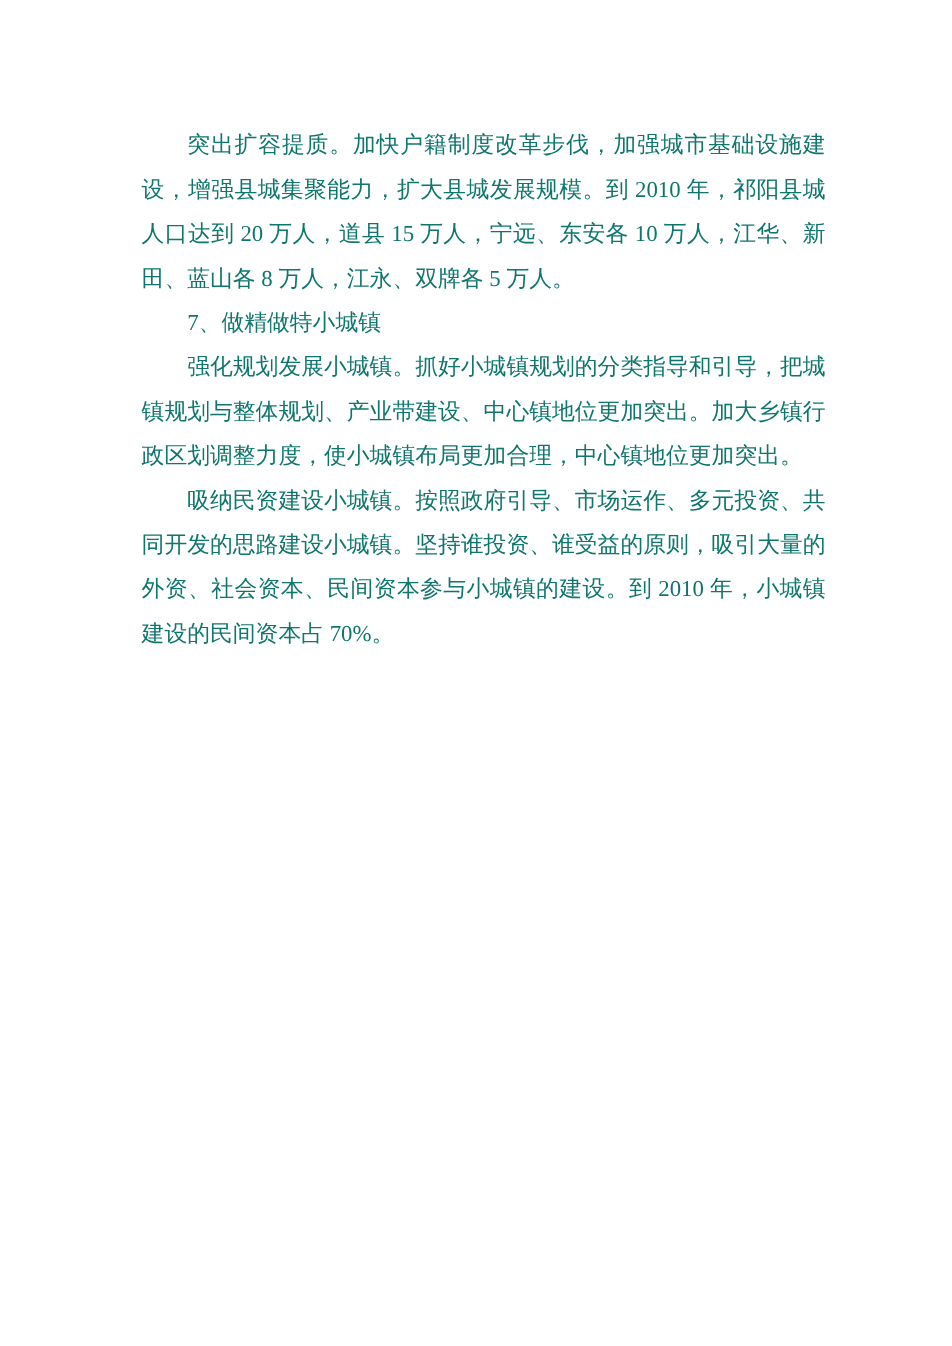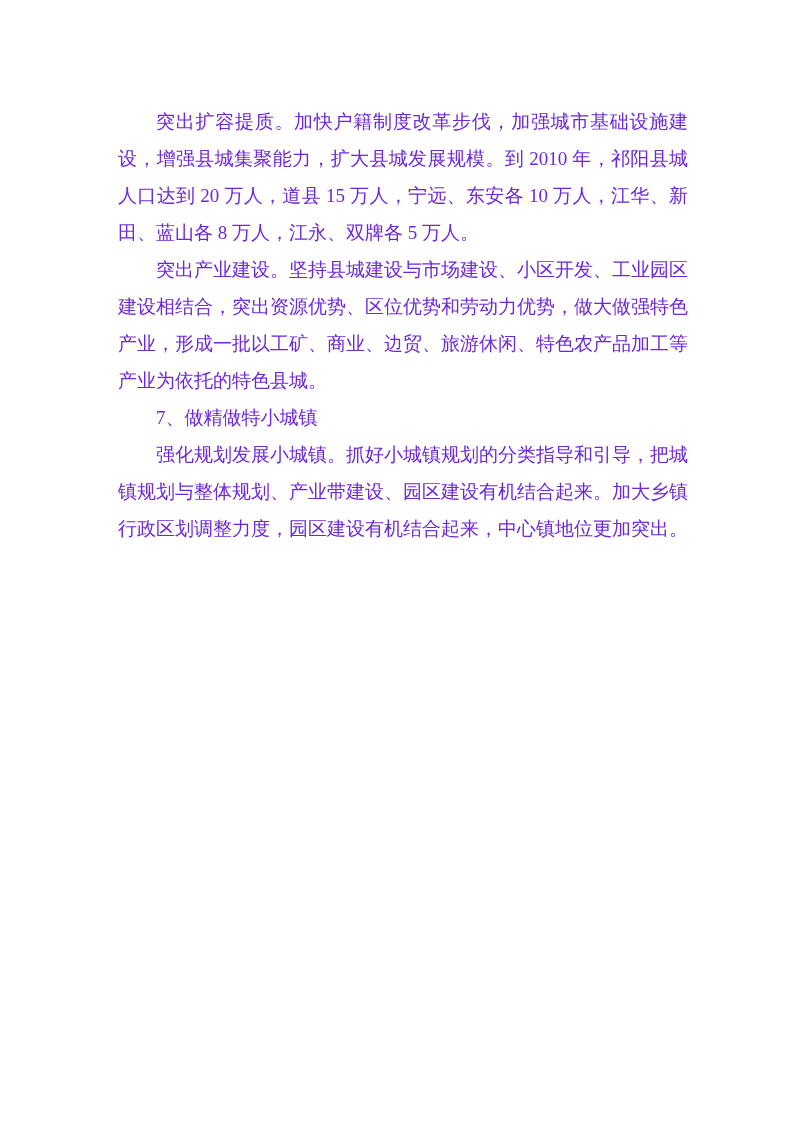--- a/index.html
+++ b/index.html
@@ -19,29 +19,29 @@
     box-sizing: border-box;
     width: 793px;
     padding: 103px 105px 0 118px;
   }
   p.para {
     margin: 0;
     padding: 0;
     font-family: "Liberation Serif", "DejaVu Serif", serif;
     font-size: 19px;
     line-height: 37px;
-    color: #6d28d9;
+    color: #0f766e;
     text-align: justify;
     text-indent: 2em;
     word-break: break-all;
   }
 </style>
 </head>
 <body>
 
 <div class="page">
   <div class="content">
     <p class="para">突出扩容提质。加快户籍制度改革步伐，加强城市基础设施建设，增强县城集聚能力，扩大县城发展规模。到 2010 年，祁阳县城人口达到 20 万人，道县 15 万人，宁远、东安各 10 万人，江华、新田、蓝山各 8 万人，江永、双牌各 5 万人。</p>
-    <p class="para">突出产业建设。坚持县城建设与市场建设、小区开发、工业园区建设相结合，突出资源优势、区位优势和劳动力优势，做大做强特色产业，形成一批以工矿、商业、边贸、旅游休闲、特色农产品加工等产业为依托的特色县城。</p>
     <p class="para">7、做精做特小城镇</p>
-    <p class="para">强化规划发展小城镇。抓好小城镇规划的分类指导和引导，把城镇规划与整体规划、产业带建设、园区建设有机结合起来。加大乡镇行政区划调整力度，园区建设有机结合起来，中心镇地位更加突出。</p>
+    <p class="para">强化规划发展小城镇。抓好小城镇规划的分类指导和引导，把城镇规划与整体规划、产业带建设、中心镇地位更加突出。加大乡镇行政区划调整力度，使小城镇布局更加合理，中心镇地位更加突出。</p>
+    <p class="para">吸纳民资建设小城镇。按照政府引导、市场运作、多元投资、共同开发的思路建设小城镇。坚持谁投资、谁受益的原则，吸引大量的外资、社会资本、民间资本参与小城镇的建设。到 2010 年，小城镇建设的民间资本占 70%。</p>
   </div>
 </div>
 
 </body></html>

